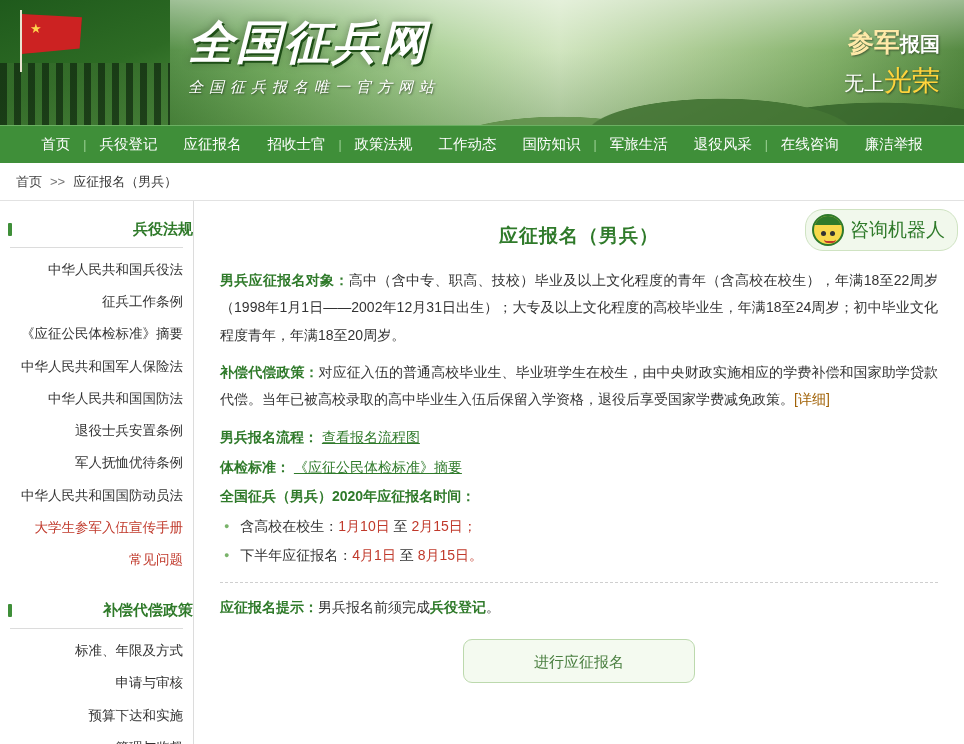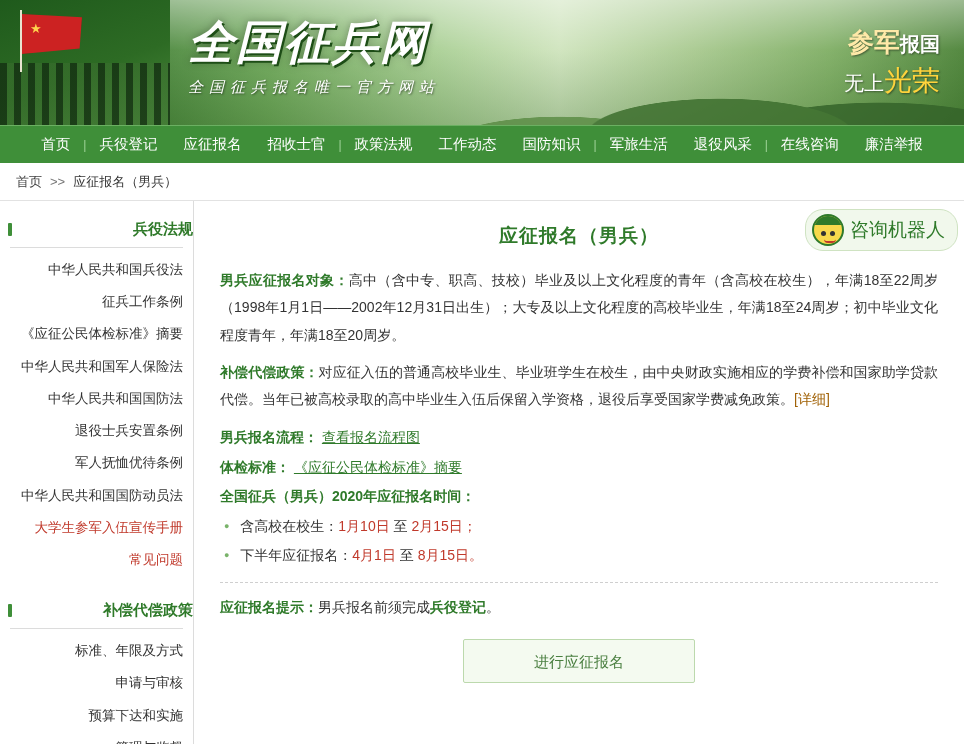--- a/index.html
+++ b/index.html
@@ -160,21 +160,21 @@
   .dash-rule { border-top:1px dashed #cfcfcf; margin:12px 0 10px 0; }
 
   .tip { font-size:14px; color:#333; line-height:2; }
   .tip .lbl { font-weight:bold; color:#2f7a2a; }
   .tip .g { color:#2f7a2a; font-weight:bold; }
 
   .cta-wrap { display:flex; justify-content:center; margin-top:18px; }
   .cta {
     width:232px; height:44px; line-height:44px; text-align:center;
     border:1px solid #bcd9ad; background:#f4faf0; color:#4a7f40;
-    font-size:15px; cursor:pointer; border-radius:2px;font-family:Liberation Serif, serif;
+    font-size:15px; cursor:pointer; border-radius:9px;font-family:Liberation Serif, serif;
   }
 </style>
 </head>
 <body>
 
 <div class="page">
 
   <div class="banner">
     <div class="banner-sky"></div>
     <div class="banner-hills"></div>

